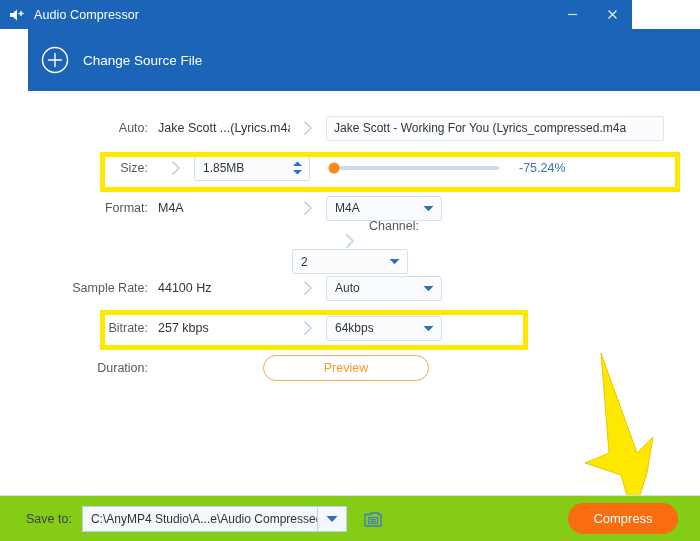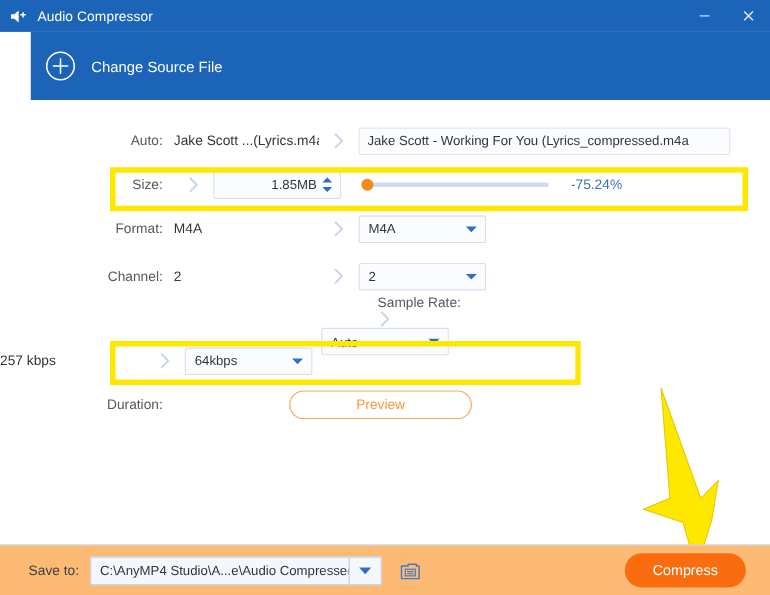--- a/index.html
+++ b/index.html
@@ -11,21 +11,21 @@
   }
   #app {
     position: relative;
     width: 700px; height: 541px;
     background: #ffffff;
   }
 
   
   .titlebar {
     position: absolute; left: 0; top: 0;
-    width: 700px; height: 29px;
+    width: 632px; height: 29px;
     background: #1b64b8;
     display: flex; align-items: center;
   }
   .tb-icon {
     margin-left: 9px; margin-right: 8px;
     width: 17px; height: 14px;
     display: flex; align-items: center;
   }
   .tb-title {
     color: #ffffff; font-size: 12.5px;
@@ -98,21 +98,20 @@
   }
   .namebox { width: 338px; }
 
   .spinwrap {
     width: 116px; height: 25px;
     border: 1px solid #d6dff0;
     background: #fbfcfe;
     border-radius: 2px;
     display: flex; align-items: center;
     position: relative;
-    text-align: right;
   }
   .spinwrap .sv {
     font-size: 12px; color: #31353b;
     padding-left: 8px; flex: 1;
   }
   .spinner {
     width: 18px; height: 23px;
     display: flex; flex-direction: column;
     align-items: center; justify-content: center;
     gap: 2px; margin-right: 3px;
@@ -177,21 +176,21 @@
   #arrow {
     position: absolute; left: 565px; top: 345px;
     width: 120px; height: 180px;
     pointer-events: none;
   }
 
   
   .bottombar {
     position: absolute; left: 0; top: 495px;
     width: 700px; height: 46px;
-    background: #fdba74;
+    background: #84cc16;
     border-top: 1px solid #c8dcf2;
     display: flex; align-items: center;
   }
   .saveto-label {
     margin-left: 26px;
     font-size: 12.5px; color: #3a3f46;
   }
   .saveto-box {
     margin-left: 10px;
     width: 235px; height: 26px;
@@ -315,57 +314,58 @@
       <div class="r-ctl">
         <div class="selbox">
           <span>M4A</span>
           <svg width="11" height="7" viewBox="0 0 11 7">
               <path d="M0.5 1h10L5.5 6.2z" fill="#2f6fc2"></path>
             </svg>
         </div>
       </div>
     </div>
 
-    <div class="row" style="top:140px;">
+    <div class="row" style="top:128px;flex-direction:column;">
       <div class="r-label">Channel:</div>
       <div class="r-value">2</div>
       <div class="r-chev">
         <svg width="11" height="16" viewBox="0 0 11 16">
             <path d="M2 2l6 6-6 6" fill="none" stroke="#c8d6e8" stroke-width="1.8" stroke-linecap="round" stroke-linejoin="round"></path>
           </svg>
       </div>
       <div class="r-ctl">
         <div class="selbox">
           <span>2</span>
           <svg width="11" height="7" viewBox="0 0 11 7">
               <path d="M0.5 1h10L5.5 6.2z" fill="#2f6fc2"></path>
             </svg>
         </div>
       </div>
     </div>
 
-    <div class="row" style="top:177px;flex-direction:column;">
+    <div class="row" style="top:177px;">
       <div class="r-label">Sample Rate:</div>
       <div class="r-value">44100 Hz</div>
       <div class="r-chev">
         <svg width="11" height="16" viewBox="0 0 11 16">
             <path d="M2 2l6 6-6 6" fill="none" stroke="#c8d6e8" stroke-width="1.8" stroke-linecap="round" stroke-linejoin="round"></path>
           </svg>
       </div>
       <div class="r-ctl">
         <div class="selbox">
           <span>Auto</span>
           <svg width="11" height="7" viewBox="0 0 11 7">
               <path d="M0.5 1h10L5.5 6.2z" fill="#2f6fc2"></path>
             </svg>
         </div>
       </div>
     </div>
 
     <div class="row" style="top:217px;">
+      <div class="r-label">Bitrate:</div>
       <div class="r-value">257 kbps</div>
       <div class="r-chev">
         <svg width="11" height="16" viewBox="0 0 11 16">
             <path d="M2 2l6 6-6 6" fill="none" stroke="#c8d6e8" stroke-width="1.8" stroke-linecap="round" stroke-linejoin="round"></path>
           </svg>
       </div>
       <div class="r-ctl">
         <div class="selbox">
           <span>64kbps</span>
           <svg width="11" height="7" viewBox="0 0 11 7">

